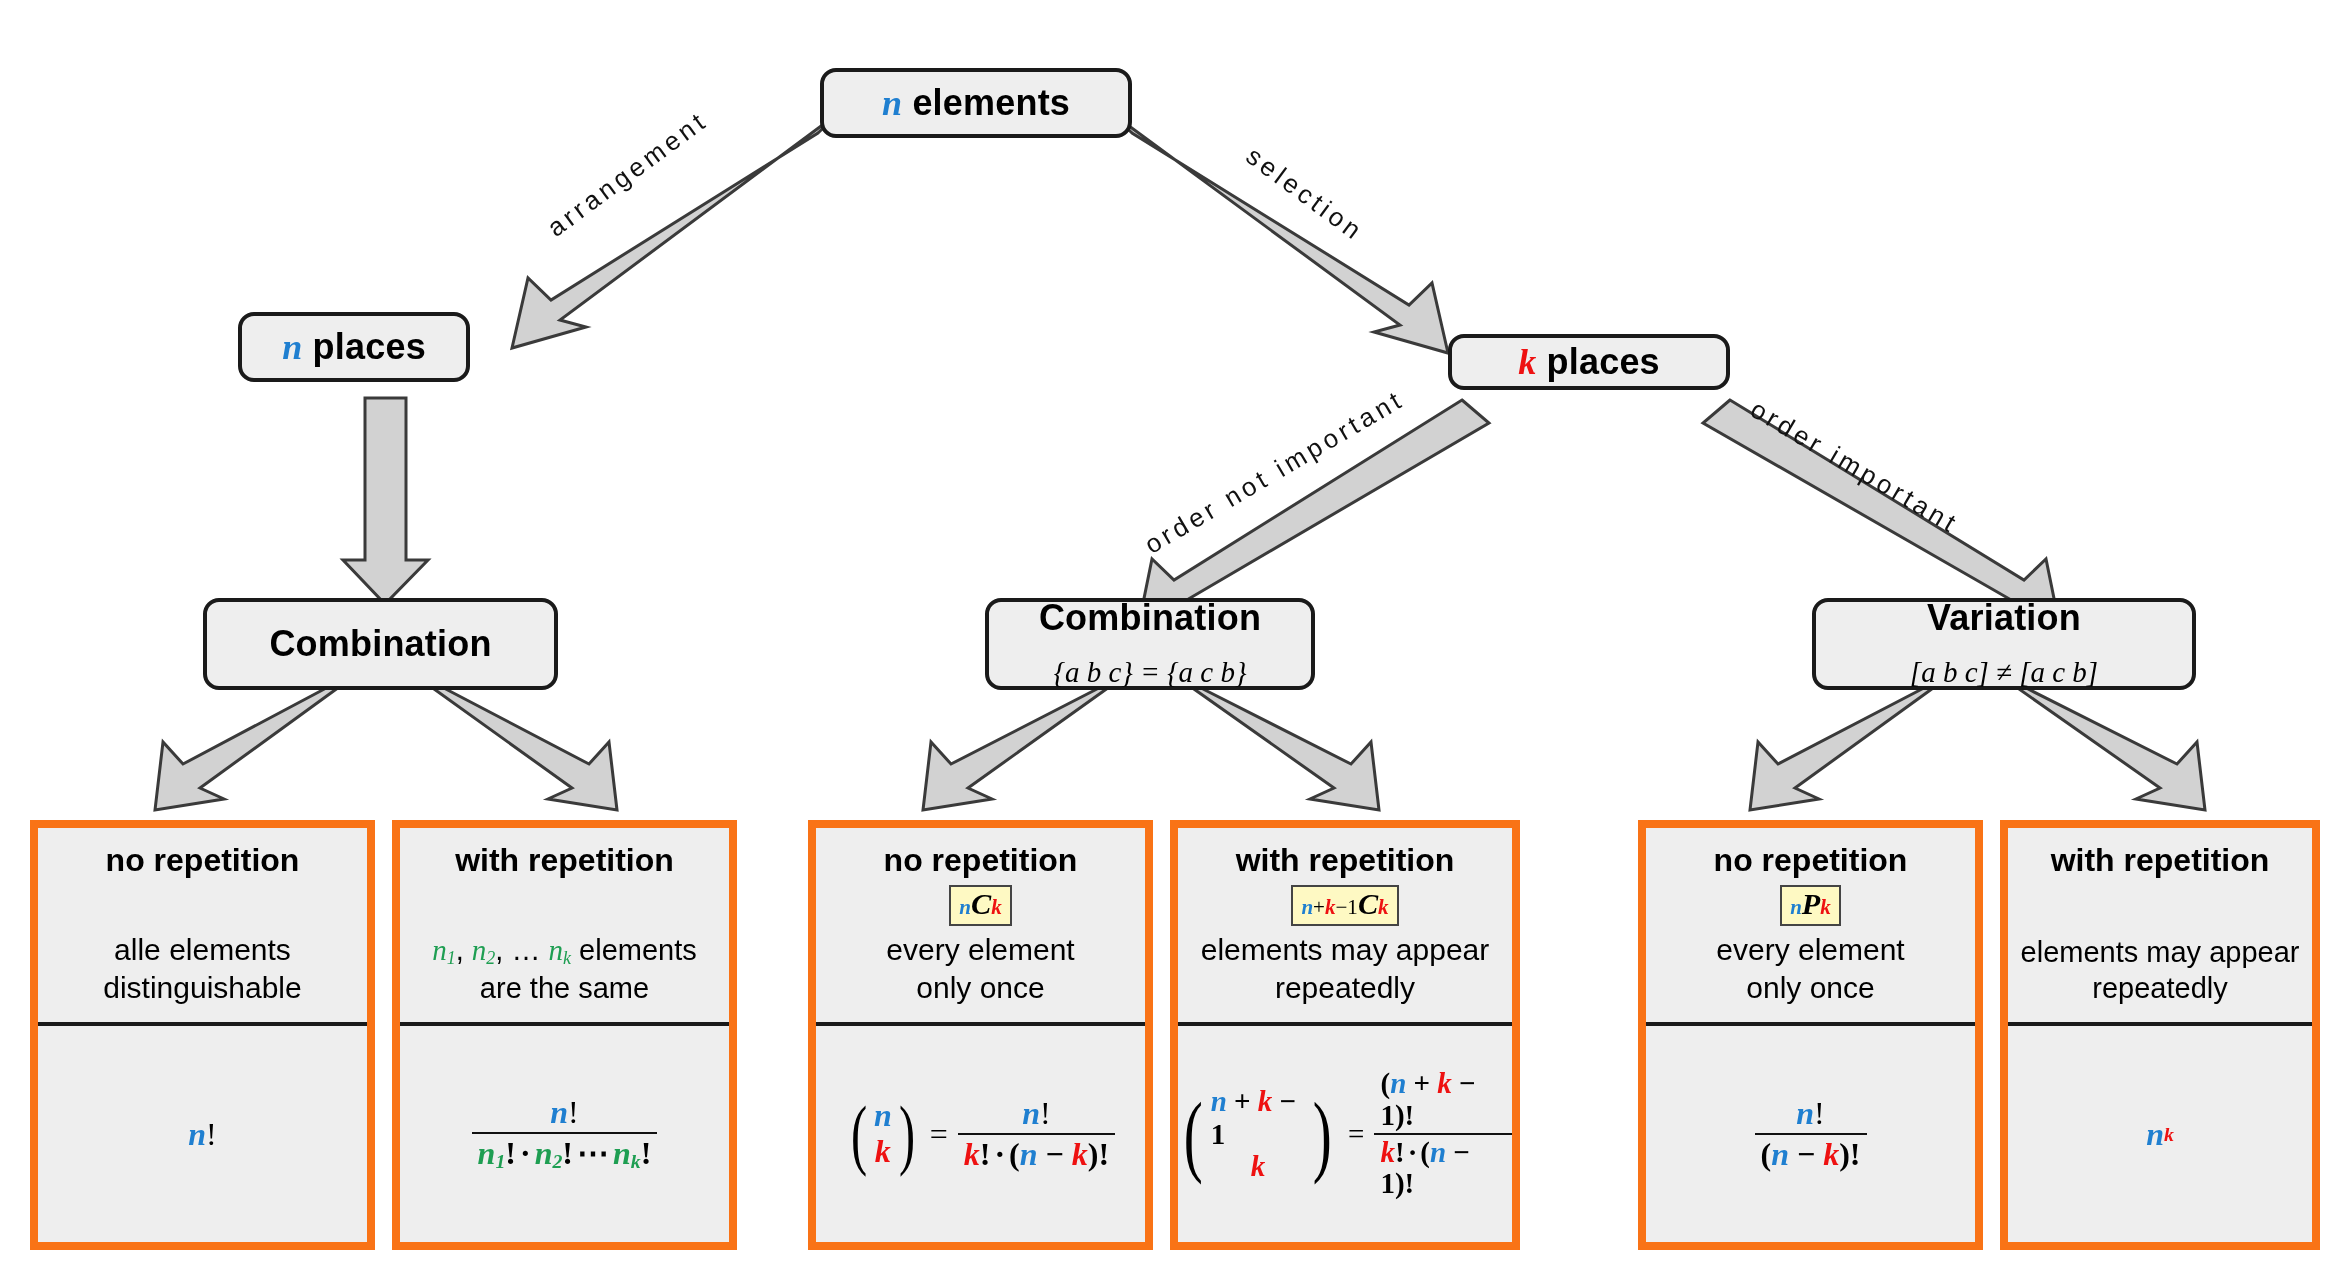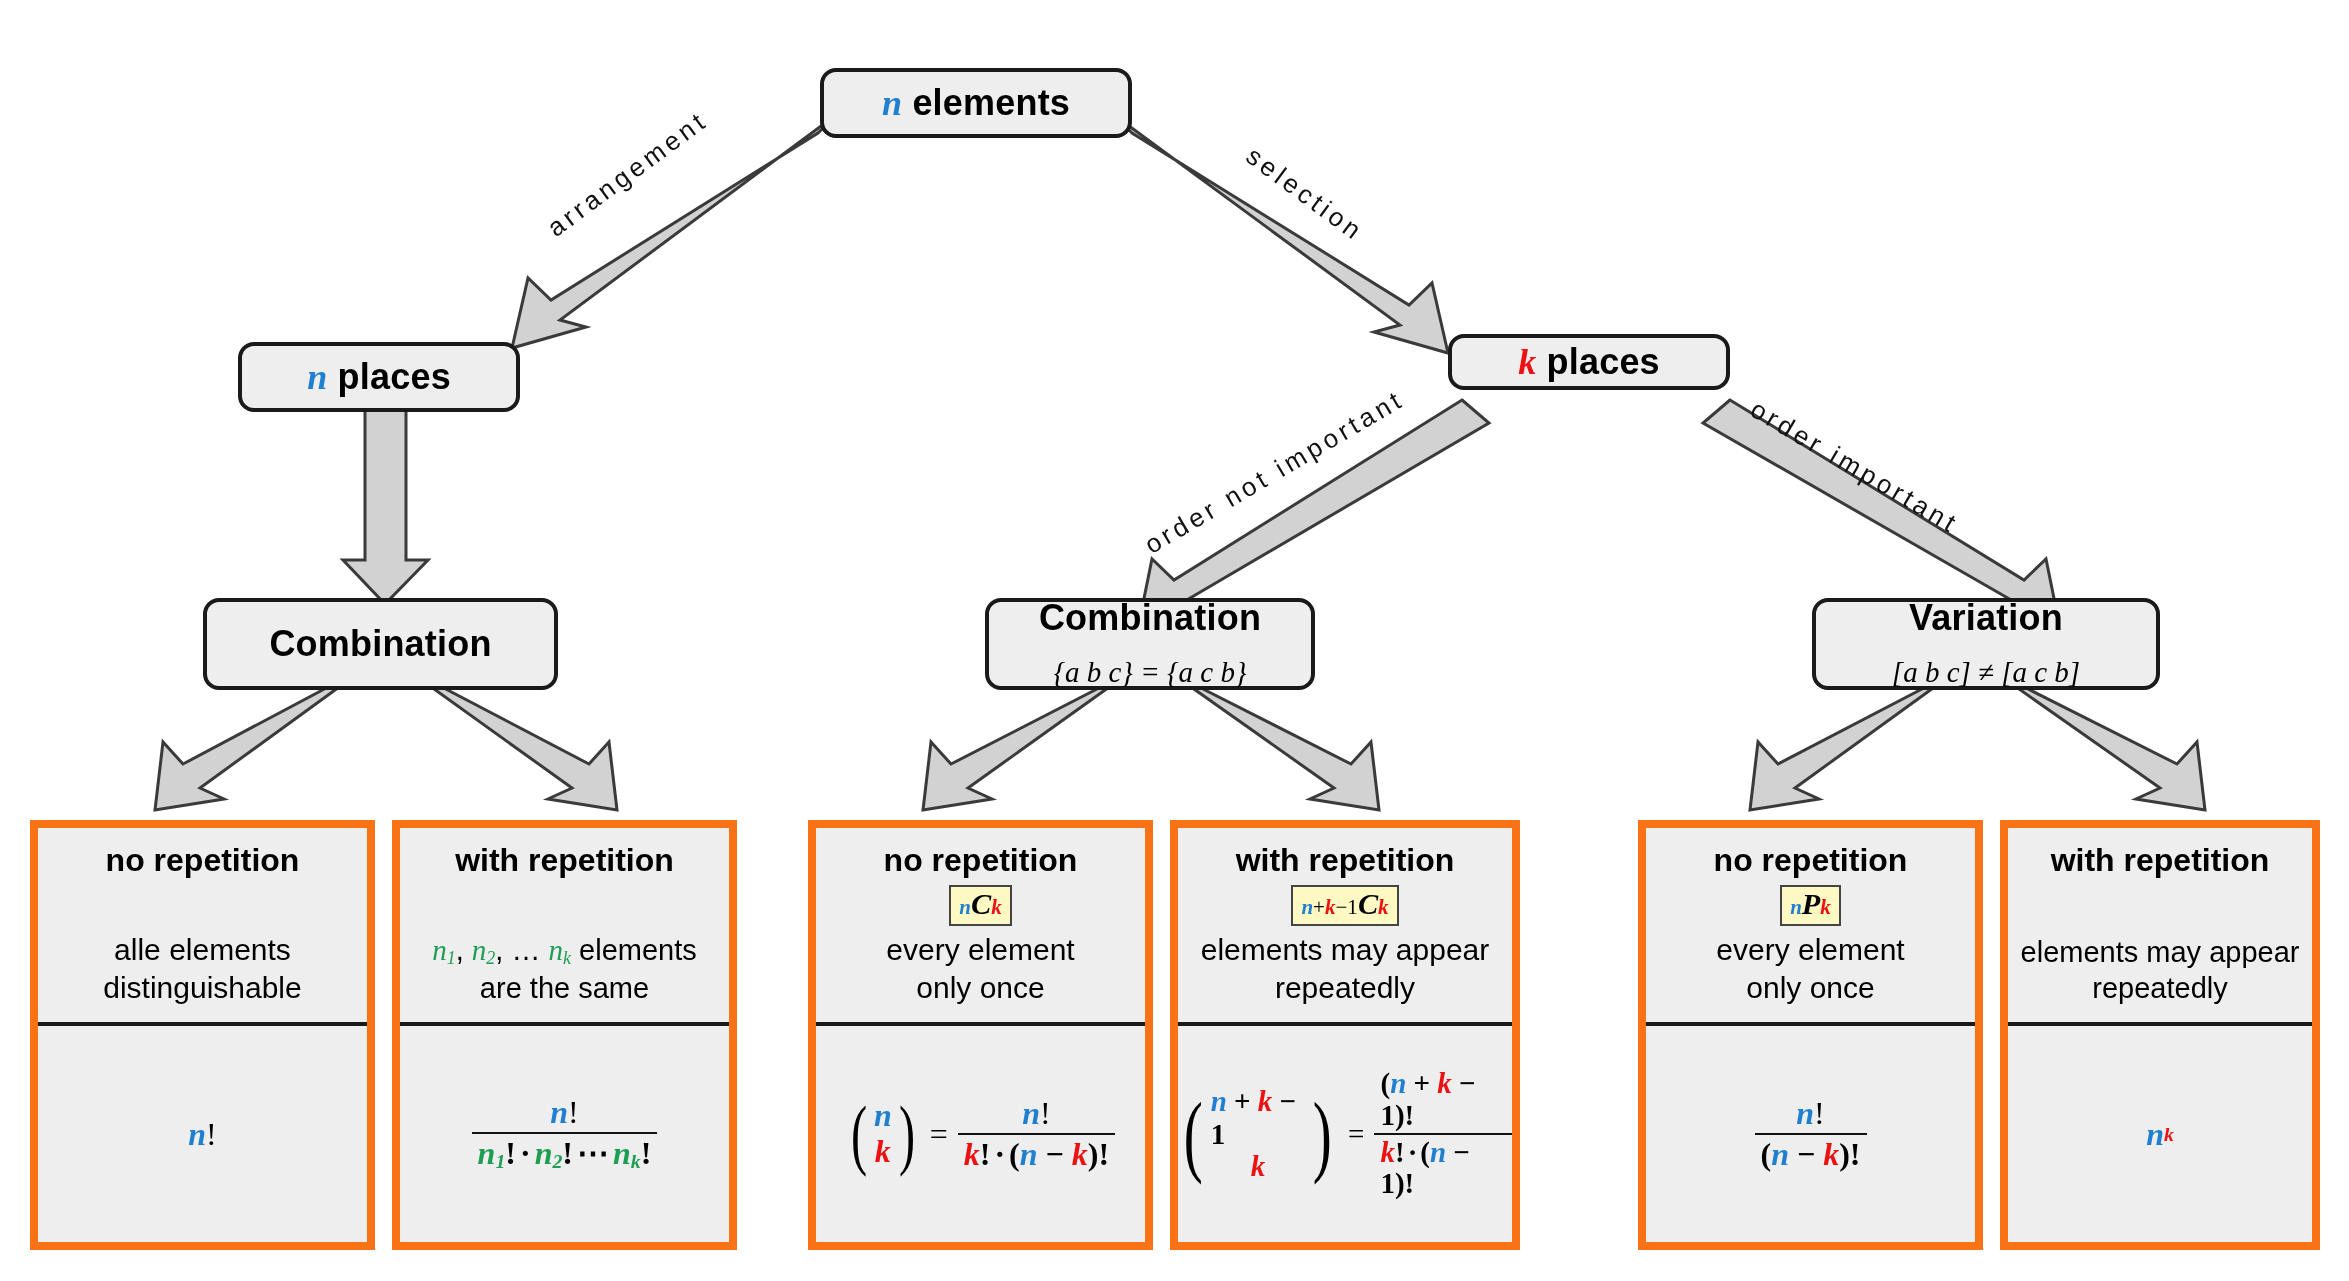--- a/index.html
+++ b/index.html
@@ -194,21 +194,21 @@
 
   <div class="elabel" style="left:1745px;top:405px;transform:rotate(30.5deg) translateY(-50%);">order important</div>
 
   <div class="node" style="left:820px;top:68px;width:312px;height:70px;">
     <div class="title">
       <span class="mi blue">n</span>
       <span>elements</span>
     </div>
   </div>
 
-  <div class="node" style="left:238px;top:342px;width:282px;height:70px;">
+  <div class="node" style="left:238px;top:312px;width:232px;height:70px;">
     <div class="title">
       <span class="mi blue">n</span>
       <span>places</span>
     </div>
   </div>
 
   <div class="node" style="left:1448px;top:334px;width:282px;height:56px;">
     <div class="title">
       <span class="mi red">k</span>
       <span>places</span>
@@ -217,21 +217,21 @@
 
   <div class="node" style="left:203px;top:598px;width:355px;height:92px;">
     <div class="title">Combination</div>
   </div>
 
   <div class="node" style="left:985px;top:598px;width:330px;height:92px;">
     <div class="title">Combination</div>
     <div class="sub">{a b c} = {a c b}</div>
   </div>
 
-  <div class="node" style="left:1812px;top:598px;width:348px;height:92px;">
+  <div class="node" style="left:1812px;top:598px;width:384px;height:92px;">
     <div class="title">Variation</div>
     <div class="sub">[a b c] ≠ [a c b]</div>
   </div>
 
   <div class="leaf" style="left:30px;top:820px;width:345px;height:430px;">
     <div class="top">
       <div class="head">no repetition</div>
       <div class="desc">
         <div>alle elements</div>
         <div>distinguishable</div>

